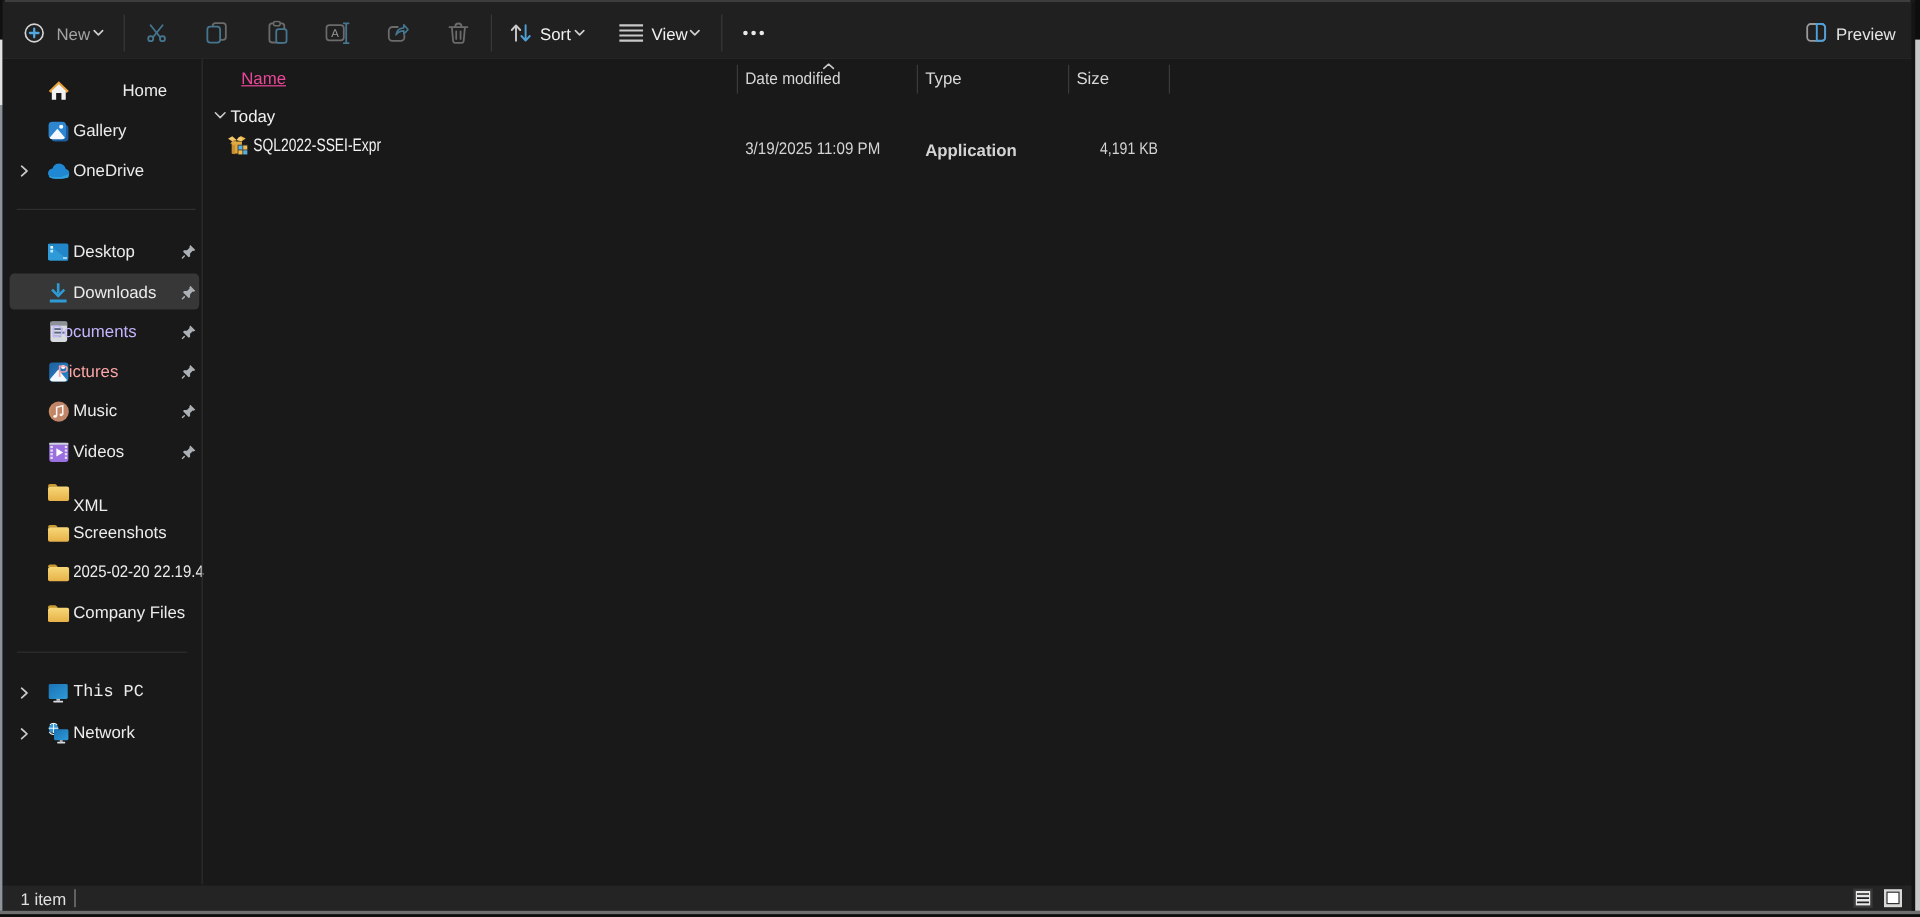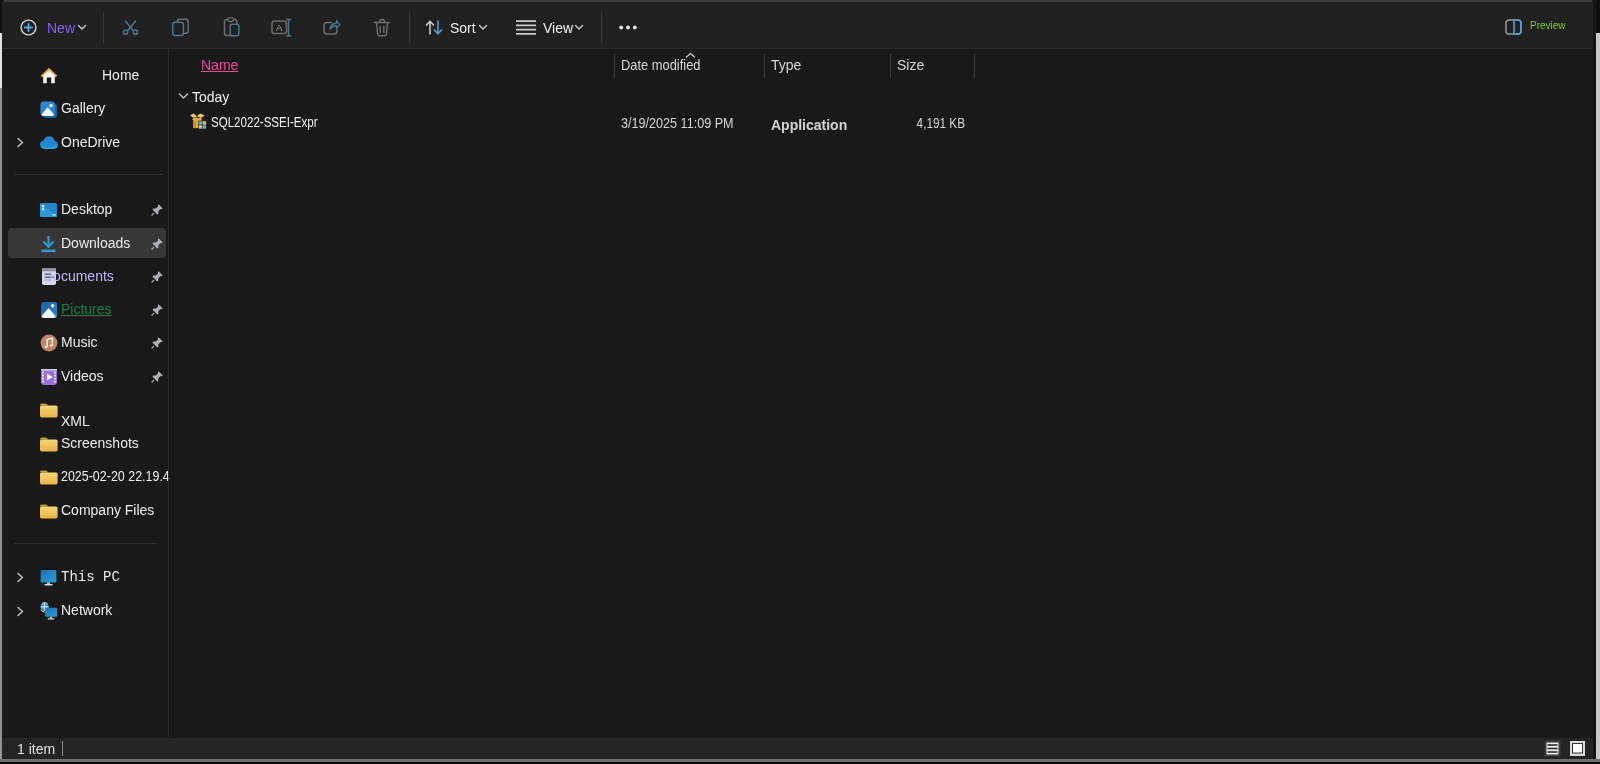--- a/index.html
+++ b/index.html
@@ -20,21 +20,21 @@
   <div class="abs" style="left:2px;top:2px;width:1591px;height:46px;background:#202020;"></div>
 
   <div class="abs" style="left:2px;top:48px;width:1591px;height:1px;background:#2a2a2a;"></div>
 
   <div class="abs" style="left:20px;top:19px;">
     <svg width="17" height="17" viewBox="0 0 17 17">
       <circle cx="8.5" cy="8.5" r="7.4" fill="none" stroke="#d4d4d4" stroke-width="1.4"></circle>
       <path d="M8.5 4.9 V12.1 M4.9 8.5 H12.1" stroke="#52a7e0" stroke-width="1.9" stroke-linecap="round"></path>
     </svg>
   </div>
-  <div class="abs txt" style="left:47px;top:20px;font-size:14px;color:#8b5cf6;">New</div>
+  <div class="abs txt" style="left:47px;top:20px;font-size:14px;color:#a3a3a3;">New</div>
   <svg class="abs" style="left:77px;top:23px;" width="10" height="8" viewBox="0 0 10 8">
     <path d="M1.5 2.5 L5 6 L8.5 2.5" fill="none" stroke="#cfcfcf" stroke-width="1.4" stroke-linecap="round" stroke-linejoin="round"></path>
   </svg>
 
   <div class="abs vsep" style="left:103px;top:12px;height:31px;"></div>
 
   <svg class="abs" style="left:121px;top:18px;" width="19" height="19" viewBox="0 0 19 19">
     <g stroke="#45758f" stroke-width="1.5" fill="none" stroke-linecap="round">
       <path d="M4.5 3 L12.5 13"></path>
       <path d="M14.5 3 L6.5 13"></path>
@@ -102,21 +102,21 @@
   <svg class="abs" style="left:619px;top:25px;" width="18" height="5" viewBox="0 0 18 5">
     <circle cx="2.2" cy="2.5" r="1.9" fill="#e8e8e8"></circle>
     <circle cx="9" cy="2.5" r="1.9" fill="#e8e8e8"></circle>
     <circle cx="15.8" cy="2.5" r="1.9" fill="#e8e8e8"></circle>
   </svg>
 
   <svg class="abs" style="left:1505px;top:19px;" width="17" height="16" viewBox="0 0 17 16">
     <rect x="1" y="1" width="15" height="14" rx="3" fill="none" stroke="#9a9a9a" stroke-width="1.5"></rect>
     <path d="M9 1 h4 a3 3 0 0 1 3 3 v8 a3 3 0 0 1 -3 3 h-4 Z" fill="none" stroke="#4f9fd9" stroke-width="1.6"></path>
   </svg>
-  <div class="abs txt" style="left:1530px;top:20px;font-size:10px;color:#84cc16;">Preview</div>
+  <div class="abs txt" style="left:1530px;top:20px;font-size:14px;color:#e5e5e5;">Preview</div>
 
   <div class="abs" style="left:8px;top:228px;width:158px;height:30px;background:#373737;border-radius:4px;"></div>
 
   <div id="sidebar" class="abs" style="left:0;top:49px;width:168px;height:688px;">
       <div class="abs" style="left:39px;top:17.5px;width:19px;height:19px;display:flex;align-items:center;justify-content:center;">
         <svg width="18" height="18" viewBox="0 0 18 18">
           <path d="M9 0.8 L17.4 8.8 L15.4 10.6 L9 4.6 L2.6 10.6 L0.6 8.8 Z" fill="#e8a33d"></path>
           <path d="M3.2 8.6 L9 3.2 L14.8 8.6 V16.2 H11.2 V10.4 H6.8 V16.2 H3.2 Z" fill="#f2f2f2"></path>
         </svg>
       </div>
@@ -190,21 +190,21 @@
           <defs>
             <linearGradient id="picg" x1="0" y1="0" x2="1" y2="1">
               <stop offset="0" stop-color="#1d5f9e"></stop>
               <stop offset="1" stop-color="#2c88cf"></stop>
             </linearGradient>
           </defs>
           <circle cx="12.6" cy="4.8" r="1.7" fill="#ffffff"></circle>
           <path d="M1.6 15 L8.6 7 L15.8 15.6 Q15 17 13.4 17 H4 Q1.9 17 1.6 15 Z" fill="#f4f9ff"></path>
         </svg>
       </div>
-      <div class="abs txt" style="left:61px;top:251.5px;color:#15803d;text-decoration:underline;">Pictures</div>
+      <div class="abs txt" style="left:48px;top:251.5px;color:#fca5a5;">Pictures</div>
       <svg class="abs" style="left:151px;top:253.5px;" width="13" height="13" viewBox="0 0 13 13">
         <path d="M7.6 1.2 L11.8 5.4 L10.4 6.2 L9.6 6 L7.4 8.2 L7.4 10.8 L6.2 11.4 L1.6 6.8 L2.2 5.6 L4.8 5.6 L7 3.4 L6.8 2.6 Z" fill="#aab0b5"></path>
         <path d="M2.6 10.4 L1 12" stroke="#aab0b5" stroke-width="1.2" stroke-linecap="round"></path>
       </svg>
       <div class="abs" style="left:39px;top:284.5px;width:19px;height:19px;display:flex;align-items:center;justify-content:center;">
         <svg width="18" height="18" viewBox="0 0 18 18">
           <circle cx="9" cy="9" r="8.4" fill="#c08468"></circle>
           <path d="M4 3 a8.4 8.4 0 0 0 0 12.4 A 11 11 0 0 1 4 3 Z" fill="#d29a52"></path>
           <path d="M7.2 12.9 V5.4 L12.3 4.1 V11.6" stroke="#fdf6ee" stroke-width="1.3" fill="none"></path>
           <ellipse cx="5.9" cy="13" rx="1.5" ry="1.2" fill="#fdf6ee"></ellipse>

